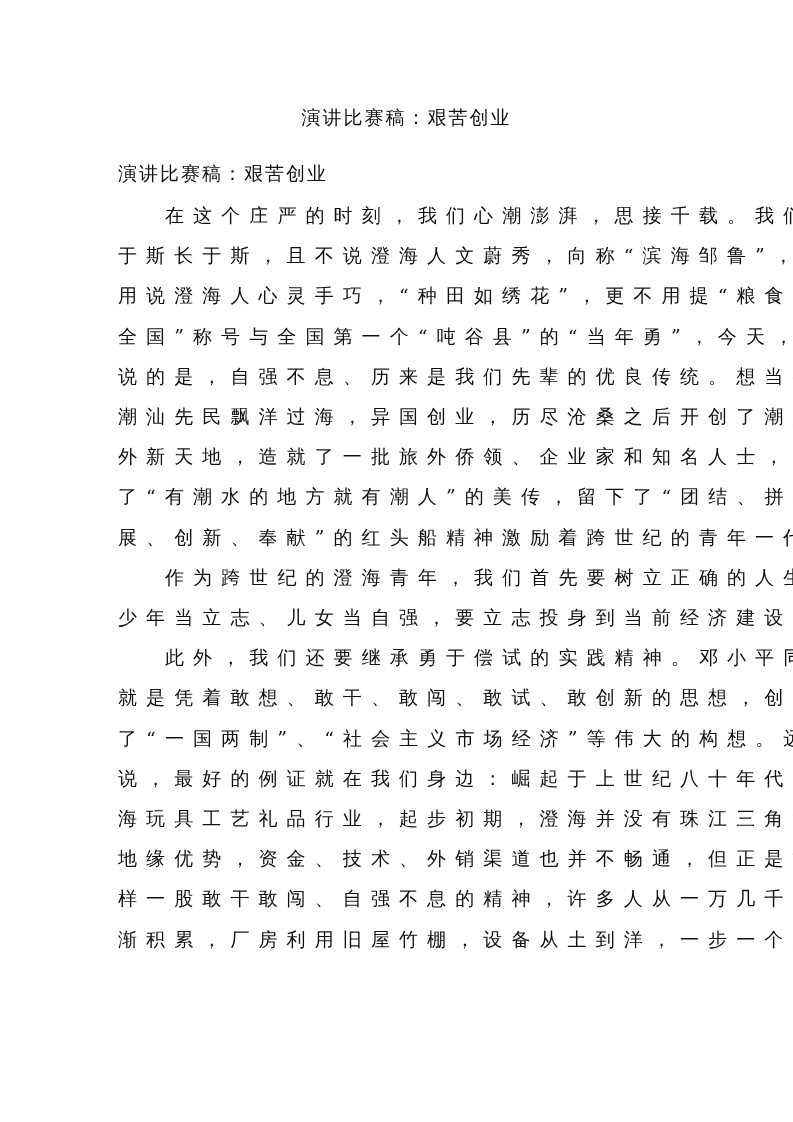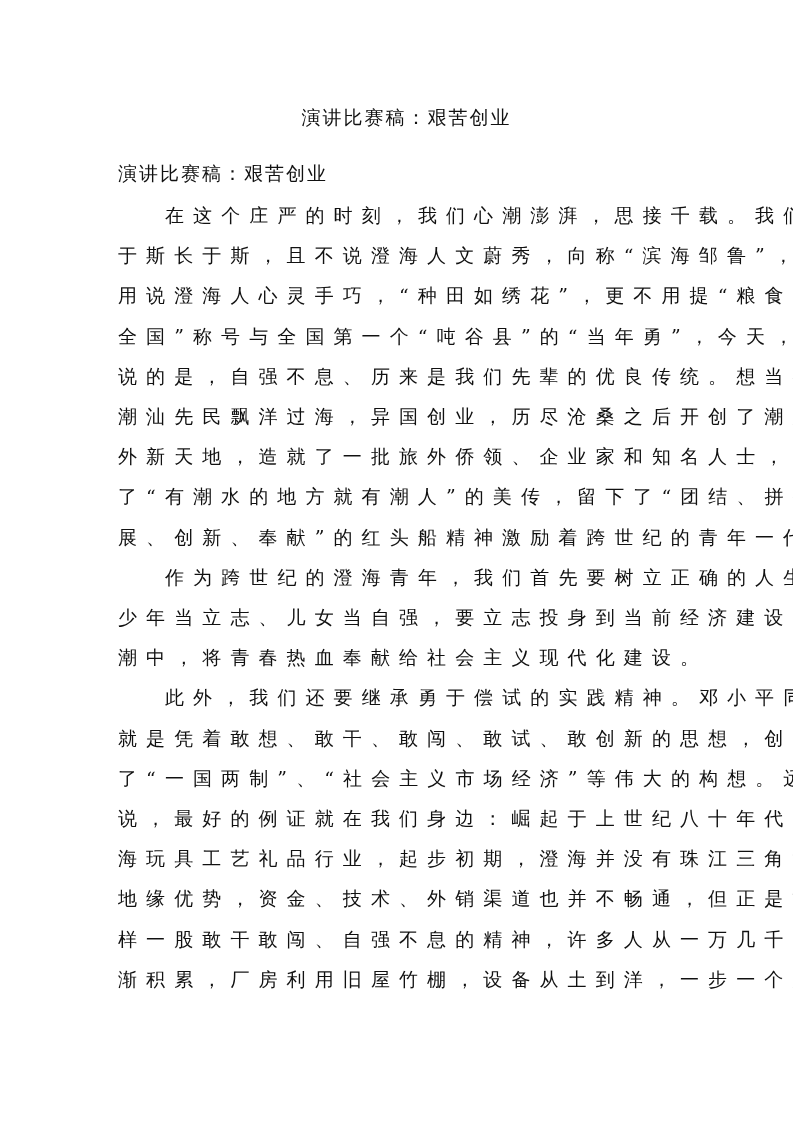--- a/index.html
+++ b/index.html
@@ -82,21 +82,20 @@
       <span class="line">说的是，自强不息、历来是我们先辈的优良传统。想当初，</span>
       <span class="line">潮汕先民飘洋过海，异国创业，历尽沧桑之后开创了潮人海</span>
       <span class="line">外新天地，造就了一批旅外侨领、企业家和知名人士，留下</span>
       <span class="line">了“有潮水的地方就有潮人”的美传，留下了“团结、拼搏、拓</span>
       <span class="line">展、创新、奉献”的红头船精神激励着跨世纪的青年一代。</span>
     </div>
 
     <div class="para">
       <span class="line first">作为跨世纪的澄海青年，我们首先要树立正确的人生观，</span>
       <span class="line">少年当立志、儿女当自强，要立志投身到当前经济建设的大</span>
-      <span class="line">潮中，将青春热血奉献给社会主义现代化建设。</span>
     </div>
 
     <div class="para">
       <span class="line first">此外，我们还要继承勇于偿试的实践精神。邓小平同志</span>
       <span class="line">就是凭着敢想、敢干、敢闯、敢试、敢创新的思想，创造出</span>
       <span class="line">了“一国两制”、“社会主义市场经济”等伟大的构想。远的不</span>
       <span class="line">说，最好的例证就在我们身边：崛起于上世纪八十年代的澄</span>
       <span class="line">海玩具工艺礼品行业，起步初期，澄海并没有珠江三角洲的</span>
       <span class="line">地缘优势，资金、技术、外销渠道也并不畅通，但正是靠这</span>
       <span class="line">样一股敢干敢闯、自强不息的精神，许多人从一万几千元逐</span>

